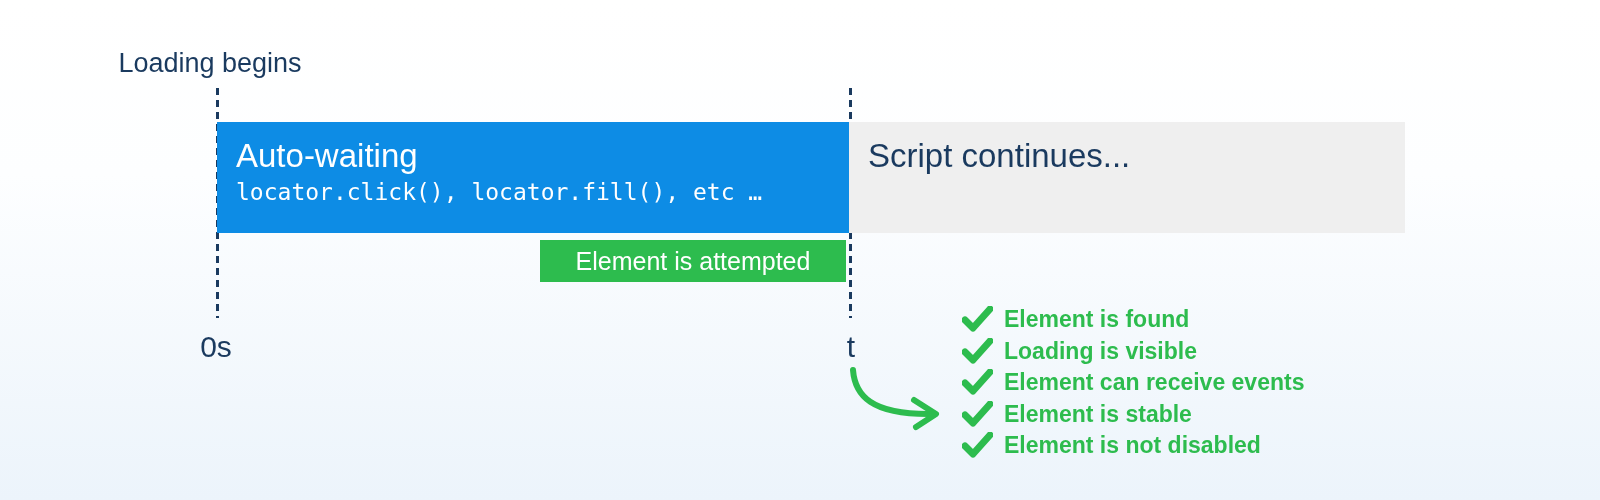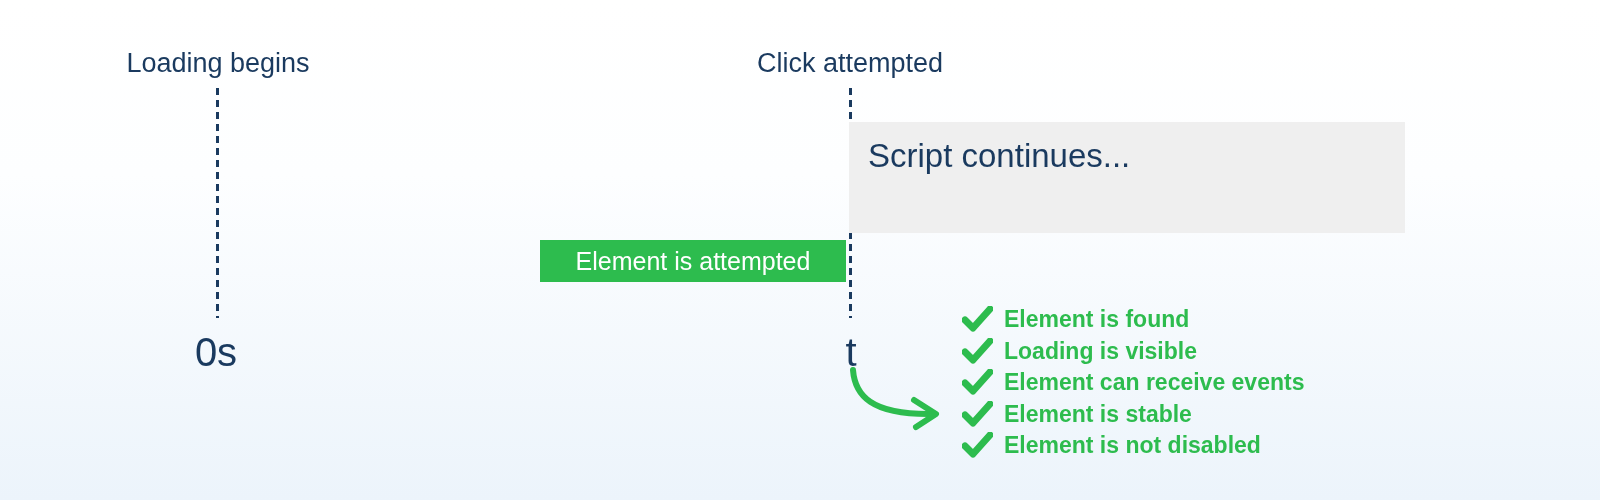--- a/index.html
+++ b/index.html
@@ -36,45 +36,48 @@
   .bar-gray .bar-title{color:#1a3a5f;}
   .badge{
     position:absolute;left:540px;top:240px;width:306px;height:42px;
     background:#2dbc4e;color:#ffffff;font-size:25px;
     display:flex;align-items:center;justify-content:center;
     z-index:3;white-space:nowrap;
   }
   .tick{
     position:absolute;top:330px;
     transform:translateX(-50%);
-    font-size:40px;color:#1a3a5f;white-space:nowrap;
+    font-size:30px;color:#1a3a5f;white-space:nowrap;
   }
   .arrow-svg{position:absolute;left:840px;top:358px;z-index:2;}
   .checklist{
     position:absolute;left:962px;top:306px;z-index:2;
   }
   .check-row{
     display:flex;align-items:flex-start;height:31.5px;
   }
   .check-icon{flex:0 0 auto;margin-right:11px;}
   .check-label{
     font-size:23px;font-weight:700;color:#2dbc4e;white-space:nowrap;
   }
 </style>
 </head>
 <body>
 
 <div class="canvas">
 
-  <div class="event-label" style="left:218px;">Loading begins</div>
-  <div class="event-label" style="left:850px;">Click attempted</div>
+  <div class="event-label" style="left:210px;">Loading begins</div>
 
   <div class="dashline" style="left:216px;"></div>
   <div class="dashline" style="left:849px;"></div>
 
+  <div class="bar bar-blue">
+    <div class="bar-title">Auto-waiting</div>
+    <div class="bar-code">locator.click(), locator.fill(), etc …</div>
+  </div>
 
   <div class="bar bar-gray">
     <div class="bar-title">Script continues...</div>
   </div>
 
   <div class="badge">Element is attempted</div>
 
   <div class="tick" style="left:216px;">0s</div>
   <div class="tick" style="left:851px;">t</div>
 

